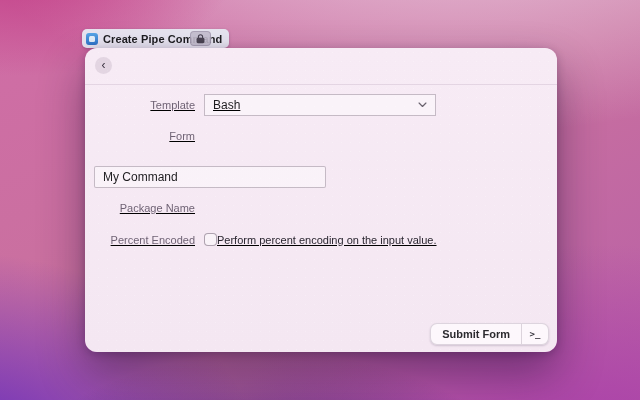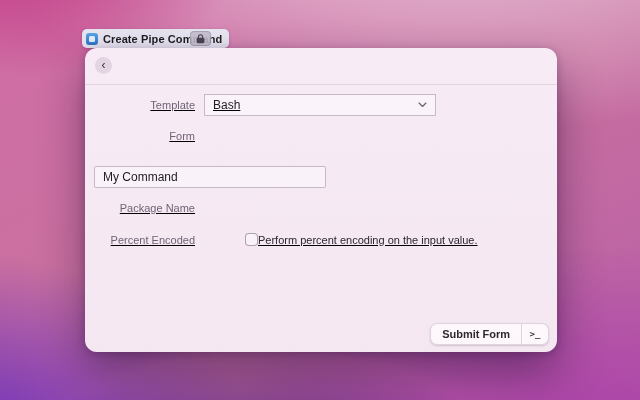--- a/index.html
+++ b/index.html
@@ -113,21 +113,21 @@
     width: 232px; height: 22px;
     border: 1px solid rgba(60,40,65,0.28);
     border-radius: 2px;
     background: rgba(255,255,255,0.42);
     padding: 0 8px;
     font-size: 12px; color: #1e1d20;
     font-family: "Liberation Sans", sans-serif;
     outline: none;
   }
 
-  .checkbox-row { align-items: center; gap: 41px; }
+  .checkbox-row { align-items: center; }
   .checkbox {
     width: 13px; height: 13px; border-radius: 4px;
     border: 1px solid rgba(60,40,65,0.4);
     background: rgba(255,255,255,0.45);
     flex: 0 0 auto;
   }
   .checkbox-text {
     margin-left: 0; font-size: 11px; color: #2a2630;
   }
 

